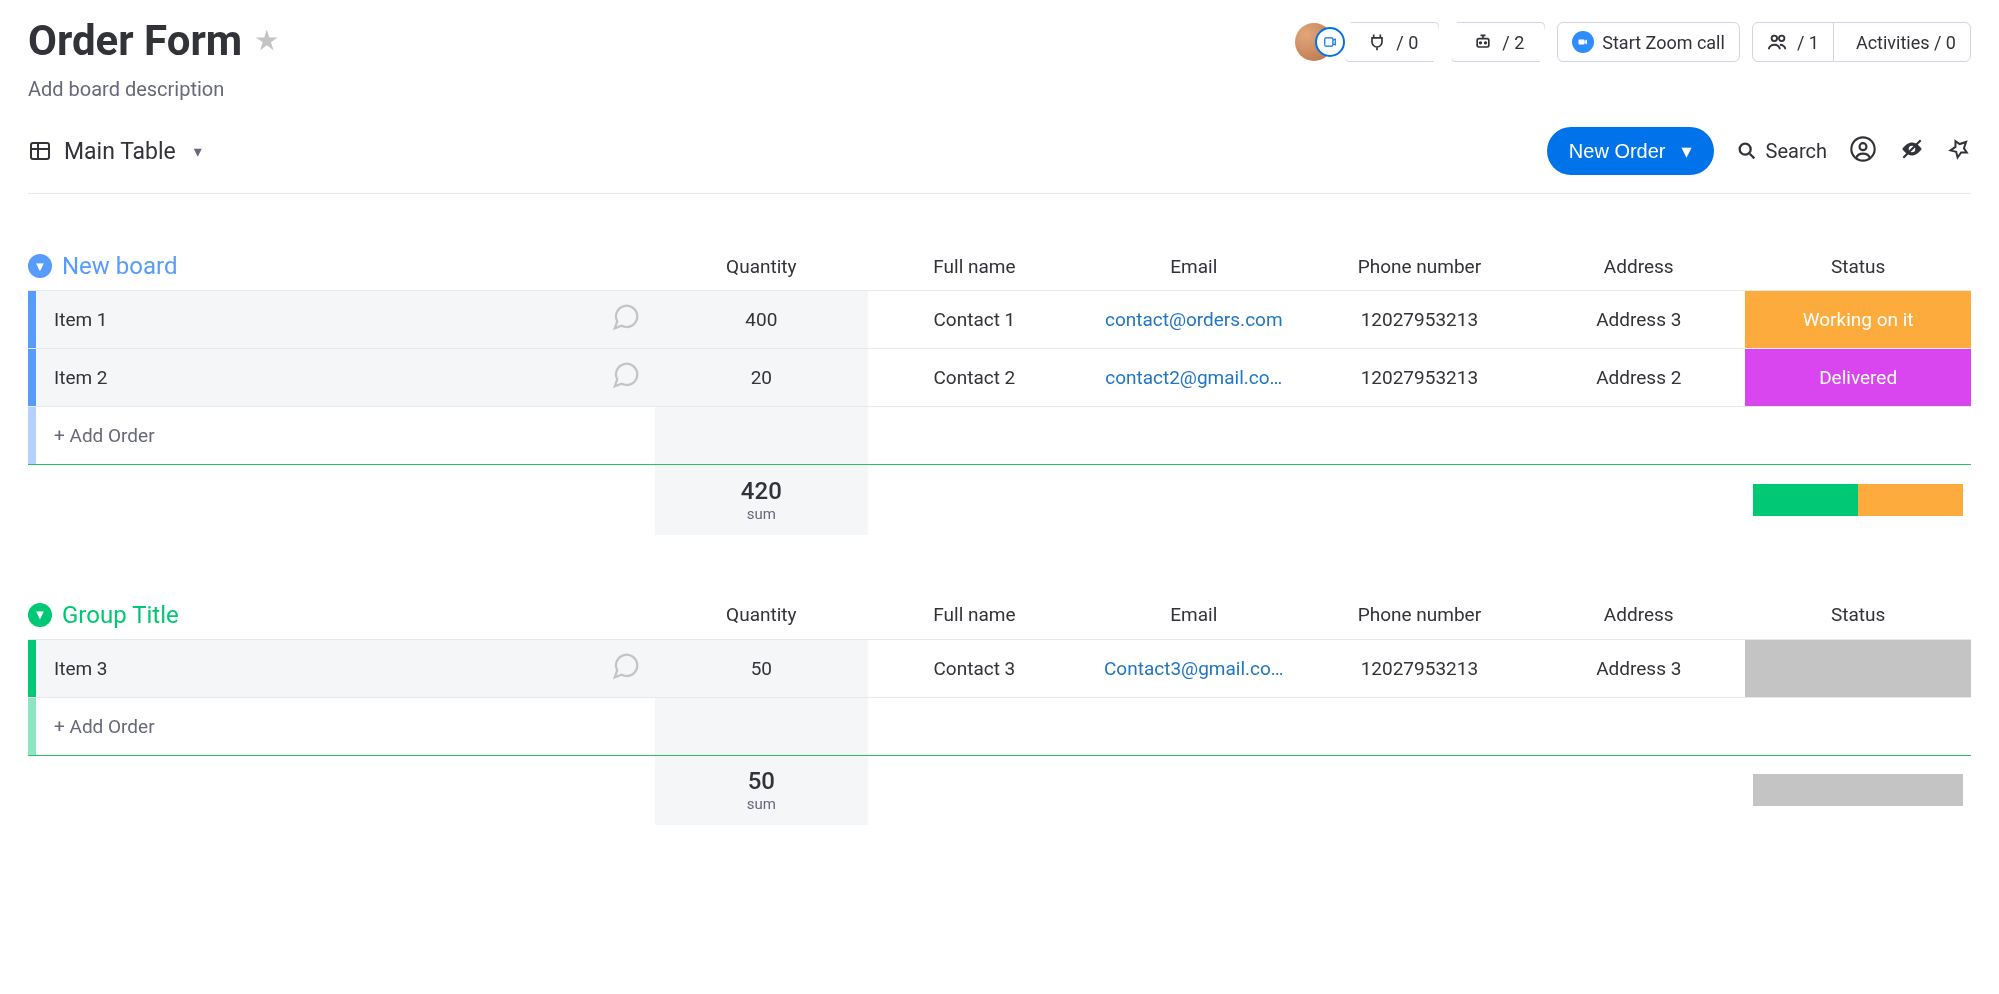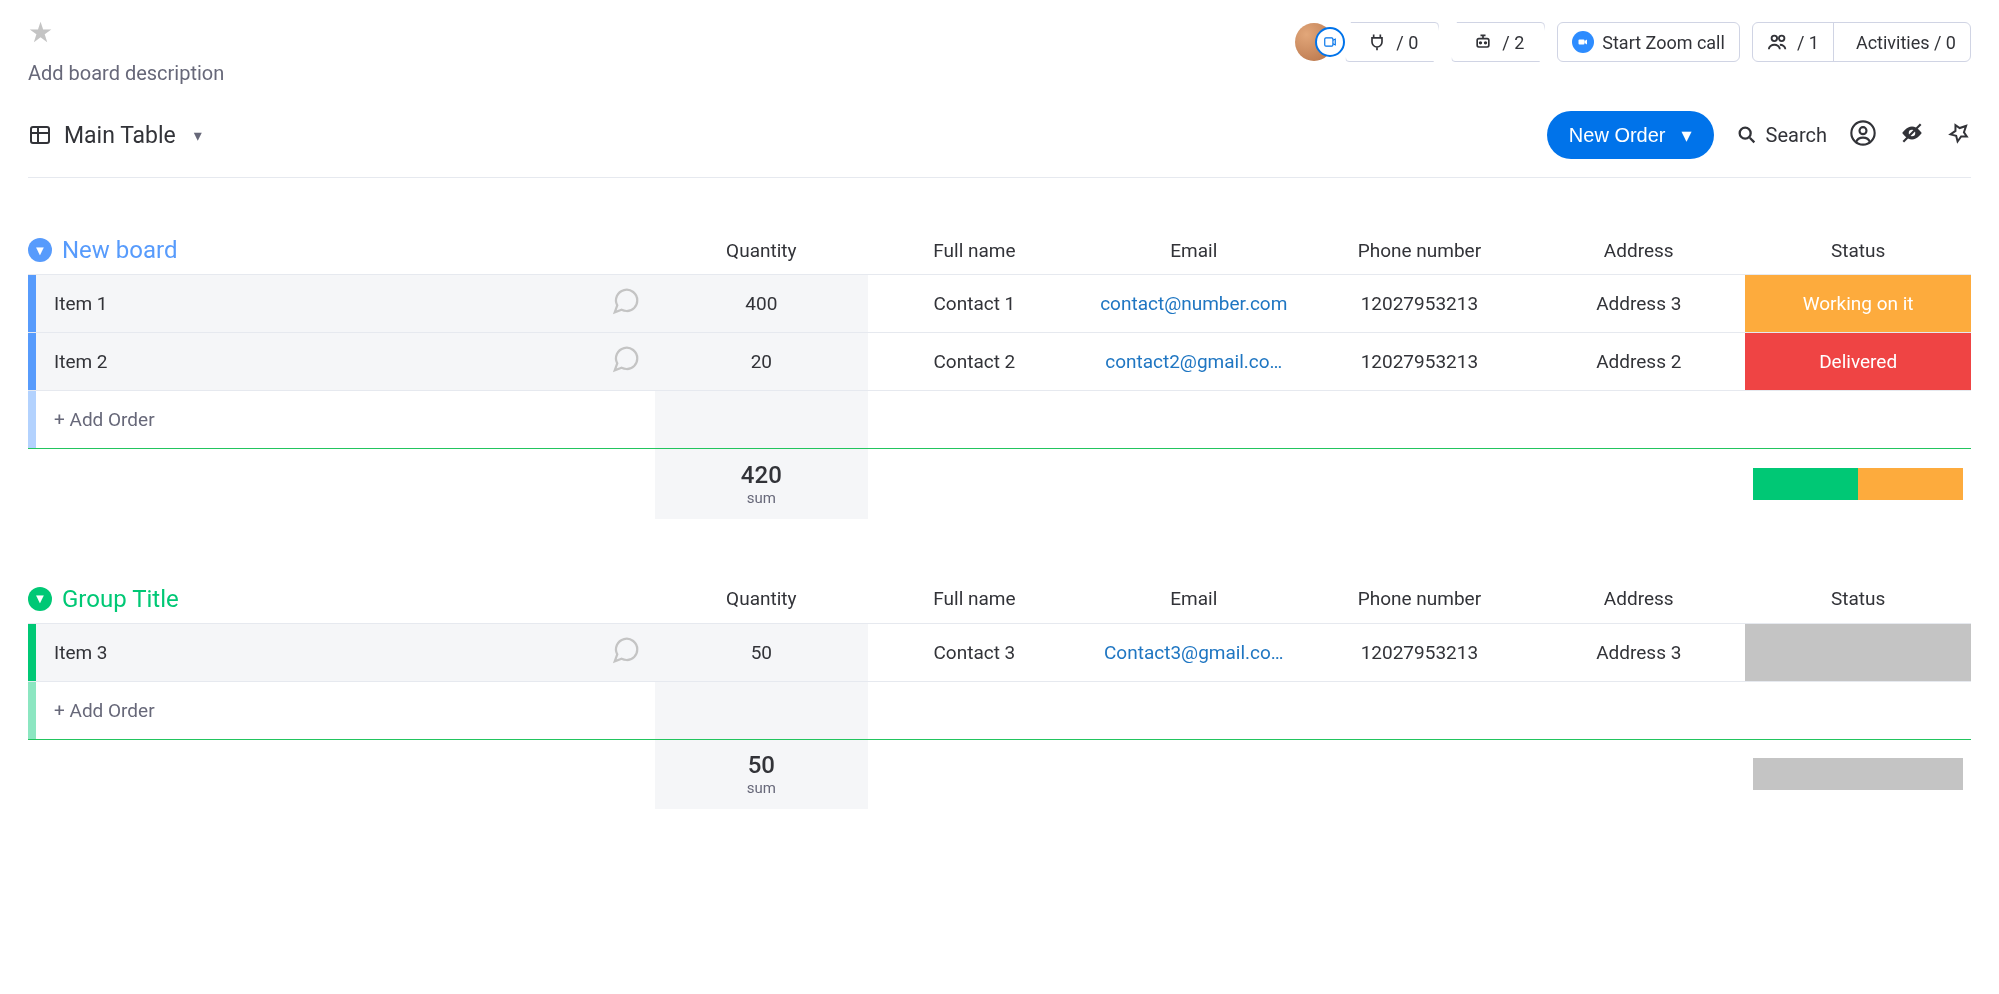--- a/index.html
+++ b/index.html
@@ -72,20 +72,21 @@
 .ellipsis { white-space: nowrap; overflow: hidden; text-overflow: ellipsis; padding: 0 6px; }
 </style>
 </head>
 <body>
 
 <div class="page">
 
   <div class="header">
     <div class="header-left">
       <div class="title-row">
+        <div class="title">Order Form</div>
         <span class="star-icon">★</span>
       </div>
       <div class="desc">Add board description</div>
     </div>
     <div class="header-right">
       <div class="avatar">
         <span class="camera-badge">
           <svg width="14" height="14" viewBox="0 0 24 24" fill="none" stroke="#0073ea" stroke-width="2">
               <rect x="3" y="5" width="14" height="14" rx="2"></rect>
               <path d="M17 9l4-2v10l-4-2"></path>
@@ -222,21 +223,21 @@
             <span class="chat-icon">
               <svg width="30" height="30" viewBox="0 0 24 24" fill="none" stroke="#c4c4c4" stroke-width="1.8">
                       <path d="M21 11.5a8.38 8.38 0 01-8.5 8.5 8.5 8.5 0 01-4-1L3 21l2-5.5a8.5 8.5 0 1116-4z"></path>
                     </svg>
             </span>
           </div>
         </td>
         <td class="qty-cell">400</td>
         <td>Contact 1</td>
         <td>
-                <div class="link ellipsis">contact@number.com</div>
+                <div class="link ellipsis">contact@orders.com</div>
               </td>
         <td>12027953213</td>
         <td>Address 3</td>
         <td style="padding:0;">
                 <div class="status-cell" style="background:#fdab3d">Working on it</div>
               </td>
       </tr>
       <tr>
         <td class="name-cell">
           <div class="row-strip">
@@ -250,21 +251,21 @@
           </div>
         </td>
         <td class="qty-cell">20</td>
         <td>Contact 2</td>
         <td>
                 <div class="link ellipsis">contact2@gmail.co…</div>
               </td>
         <td>12027953213</td>
         <td>Address 2</td>
         <td style="padding:0;">
-                <div class="status-cell" style="background:#ef4444">Delivered</div>
+                <div class="status-cell" style="background:#d946ef">Delivered</div>
               </td>
       </tr>
         <tr class="add-row">
           <td class="name-cell">
             <div class="row-strip">
               <div class="color-bar" style="background:#579bfc"></div>
               <span class="add-text">+ Add Order</span>
             </div>
           </td>
           <td class="qty-cell"></td>

